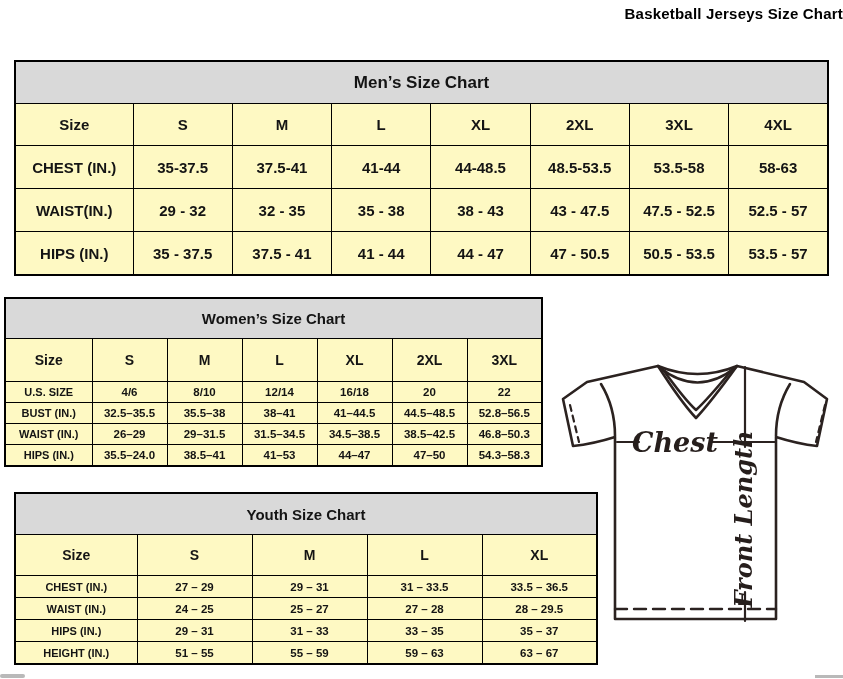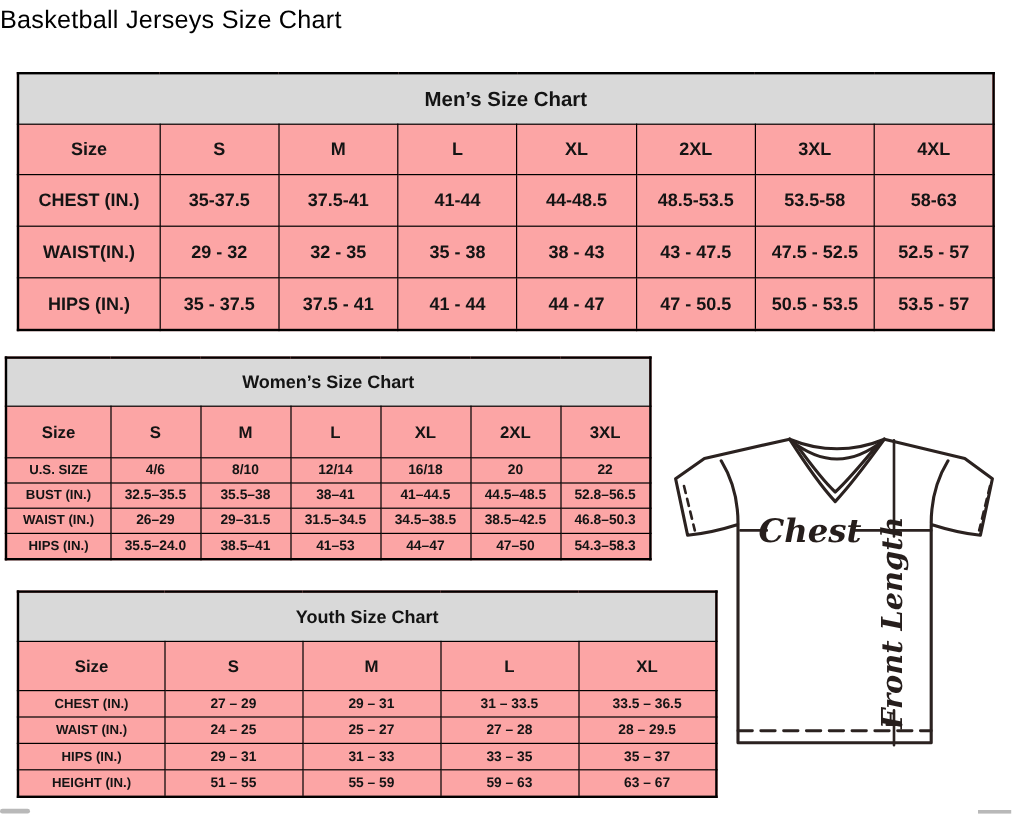--- a/index.html
+++ b/index.html
@@ -1,26 +1,26 @@
 <!DOCTYPE html>
 <html><head>
 <meta charset="utf-8">
 <style>
   html,body{margin:0;padding:0;background:#fff;}
   #stage{
     position:relative;width:843px;height:679px;background:#fff;overflow:hidden;
     font-family:"Liberation Sans","DejaVu Sans",sans-serif;color:#111;
   }
   .page-title{
-    position:absolute;left:0;top:5px;width:100%;text-align:left;
-    font-size:21px;font-weight:normal;letter-spacing:.2px;color:#000;
+    position:absolute;left:0;top:5px;width:100%;text-align:right;
+    font-size:15px;font-weight:bold;letter-spacing:.2px;color:#000;
   }
   table.chart{
     position:absolute;border-collapse:collapse;table-layout:fixed;
-    border:2px solid #000;background:#fca5a5;
+    border:2px solid #000;background:#fef9c3;
   }
   table.chart td{
     border:1.5px solid #000;text-align:center;vertical-align:middle;
     font-weight:bold;padding:0;color:#141414;overflow:hidden;white-space:nowrap;
   }
   td.title-cell{background:#d9d9d9;}
   
   #mens{left:14px;top:60px;width:815px;}
   #mens td.title-cell{font-size:17px;height:41px;}
   #mens tr.head td{font-size:15px;height:41px;}

